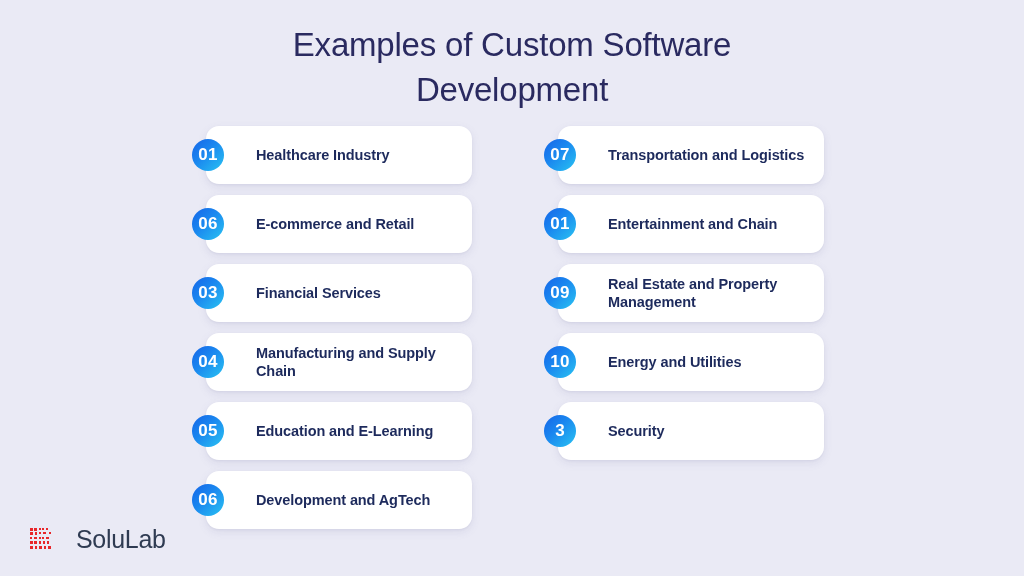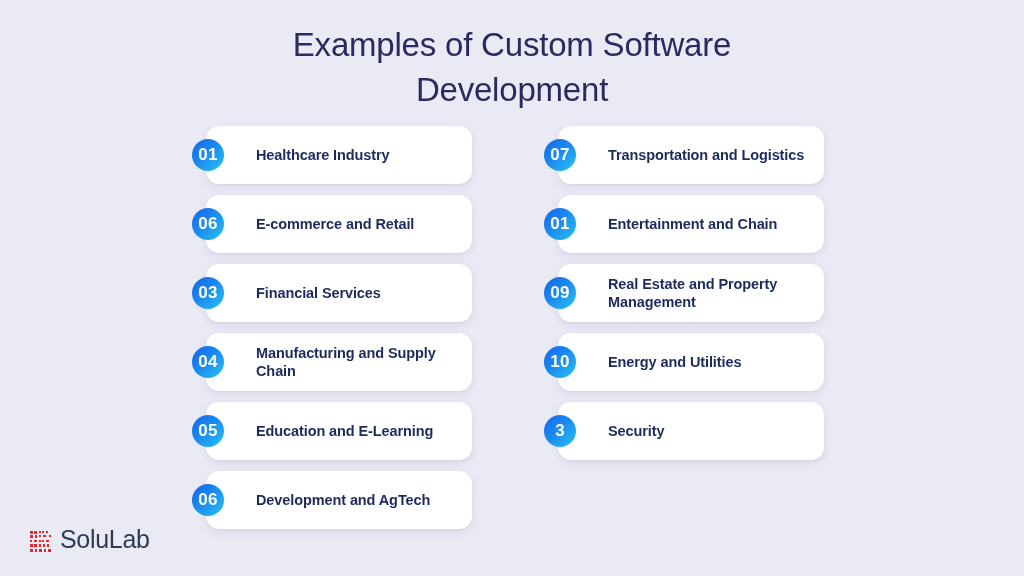--- a/index.html
+++ b/index.html
@@ -92,22 +92,22 @@
     font-weight: bold;
     color: #1d2a5c;
     letter-spacing: -0.1px;
   }
 
   #brand {
     position: absolute;
     left: 30px;
     bottom: 22px;
     display: flex;
-    align-items: flex-end;
-    gap: 7px;
+    align-items: center;
+    gap: 23px;
   }
 
   #brand-mark {
     width: 23px;
     height: 23px;
     display: block;
   }
 
   #brand-name {
     font-size: 25px;

